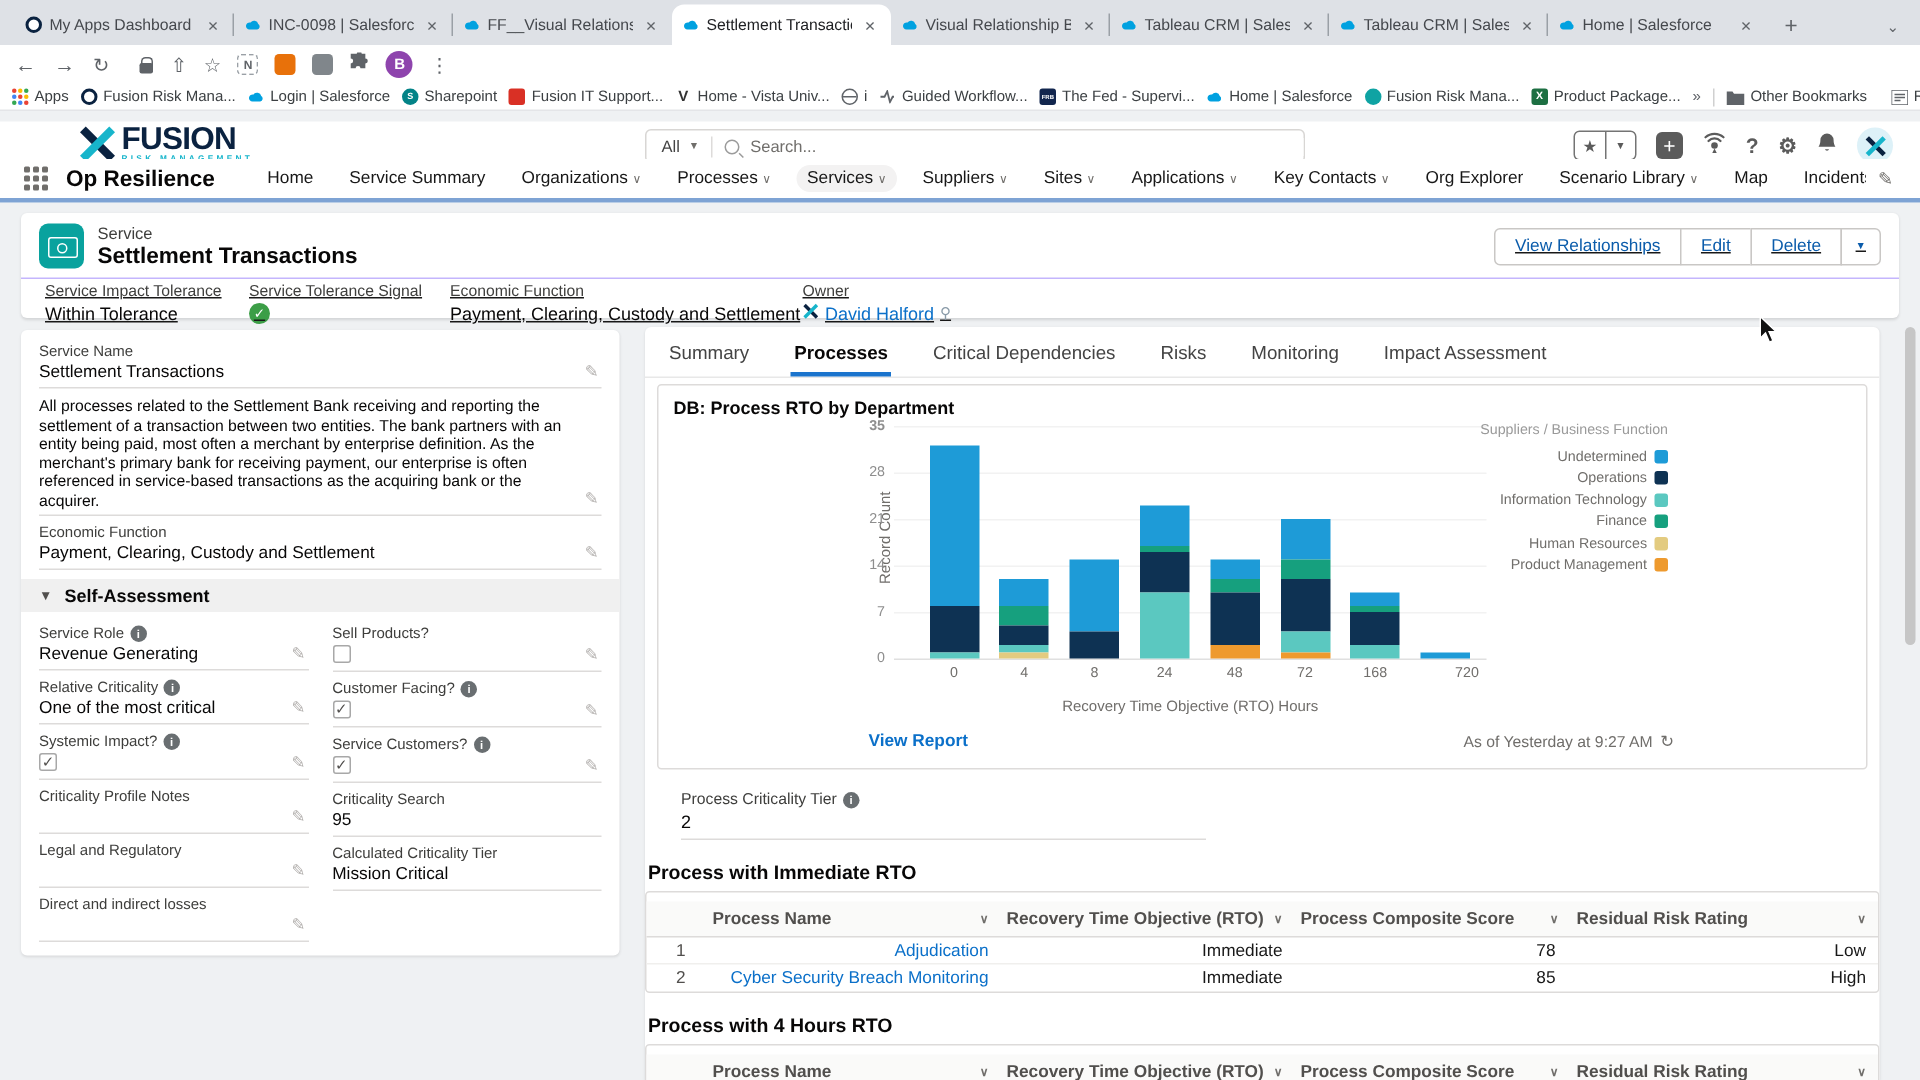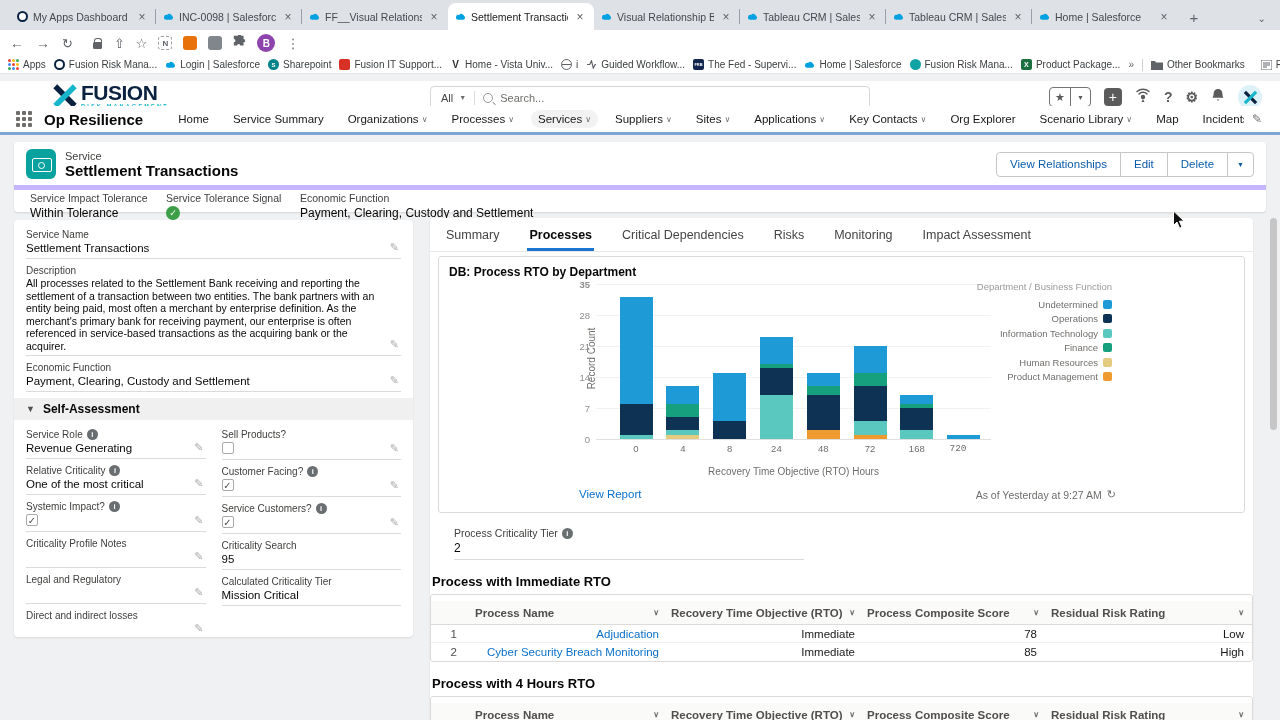--- a/index.html
+++ b/index.html
@@ -81,25 +81,25 @@
   .editpencil { color:#706E6B; font-size:12px; margin:0 18px 0 8px; }
 
   
   .reccard { position:absolute; left:14px; top:142px; width:1252px; height:70px; background:#fff; border-radius:4px; box-shadow:0 1px 2px rgba(0,0,0,.12); }
   .rechead { display:flex; align-items:center; padding:7px 12px 4px 12px; }
   .recicon { width:30px; height:30px; background:#09A29E; border-radius:6px; position:relative; margin-right:9px; flex:none; }
   .recicon::before { content:""; position:absolute; left:6px; top:9px; width:18px; height:12px; border:1.6px solid #fff; border-radius:2px; }
   .recicon::after { content:""; position:absolute; left:12px; top:12.5px; width:5px; height:5px; border:1.5px solid #fff; border-radius:50%; }
   .entity { font-size:11px; color:#3E3E3C; }
   .rectitle { font-size:15px; font-weight:bold; color:#080707; }
-  .actions { margin-left:auto; display:flex; }
+  .actions { margin-left:auto; display:flex;text-decoration:underline; }
   .btn { border:1px solid #C9C7C5; background:#fff; color:#0B5CAB; font-size:11.5px; height:25px; padding:0 13px; display:flex; align-items:center; margin-left:-1px; white-space:nowrap; }
   .btn:first-child { border-radius:4px 0 0 4px; margin-left:0; }
   .btn.caretbtn { border-radius:0 4px 4px 0; font-size:7px; color:#0B5CAB; padding:0 9px; }
-  .recfields { display:flex; padding:2px 12px 0 16px; border-top:5px solid #c4b5fd; margin-top:2px; }
+  .recfields { display:flex; padding:2px 12px 0 16px; border-top:1px solid #c4b5fd; margin-top:2px;text-decoration:underline; }
   .hfield { margin-right:0; }
   .hfield .hlabel { font-size:10.5px; color:#3E3E3C; margin-bottom:2px; }
   .hfield .hval { font-size:12px; color:#080707; display:flex; align-items:center; gap:4px; }
   .greencheck { width:14px; height:14px; border-radius:50%; background:#3C9E47; color:#fff; font-size:9px; display:inline-flex; align-items:center; justify-content:center; }
   .ownerlink { color:#0B70C9; }
   .ownerextra { color:#8A9BA8; font-size:10px; }
 
   
   .leftcard { position:absolute; left:14px; top:220px; width:399px; height:417px; background:#fff; border-radius:4px; box-shadow:0 1px 2px rgba(0,0,0,.1); padding:6px 12px 0 12px; overflow:hidden; }
   .field { position:relative; padding:3px 0 2px 0; border-bottom:1px solid #DDDBDA; margin-bottom:3px; }
@@ -132,21 +132,21 @@
   .barcol { position:absolute; bottom:0; width:33px; display:flex; flex-direction:column-reverse; }
   .barseg { width:100%; }
   .xtick { position:absolute; top:159px; width:44px; text-align:center; font-size:9.5px; color:#706E6B; }
   .xaxistitle { position:absolute; left:0; width:395px; top:182px; text-align:center; font-size:10px; color:#706E6B; }
   .yaxistitle { position:absolute; left:112px; top:96px; transform:rotate(-90deg); transform-origin:center; font-size:10px; color:#706E6B; width:80px; text-align:center; }
   .legend { position:absolute; right:132px; top:24px; text-align:right; }
   .legendtitle { font-size:9.5px; color:#9A9A9A; margin-bottom:5px; }
   .legenditem { font-size:9.5px; color:#706E6B; display:flex; justify-content:flex-end; align-items:center; gap:5px; height:14.5px; }
   .swatch { width:9px; height:9px; border-radius:2px; flex:none; }
   .chartfooter { position:absolute; left:0; right:0; bottom:8px; height:16px; }
-  .viewreport { position:absolute; left:140px; font-size:11.5px; color:#0B70C9; }
+  .viewreport { position:absolute; left:140px; font-size:11.5px; color:#0B70C9;font-weight:bold; }
   .asof { position:absolute; right:128px; font-size:10.5px; color:#706E6B; display:flex; gap:5px; align-items:center; }
   .refresh { font-size:11px; color:#706E6B; }
 
   .statsrow { display:flex; margin:14px 0 0 24px; gap:39px; }
   .stat { width:350px; border-bottom:1px solid #DDDBDA; padding-bottom:4px; position:relative; }
   .stat .flabel { font-size:10.5px; color:#3E3E3C; display:flex; gap:4px; align-items:center; }
   .stat .fval { font-size:12px; color:#080707; margin-top:2px; }
 
   .secheading { font-size:13px; font-weight:bold; color:#080707; margin:14px 0 0 2px; }
   .dtable { margin-top:5px; border:1px solid #DDDBDA; border-radius:3px; background:#fff; padding-top:6px; }
@@ -489,36 +489,44 @@
         <div class="hval">
           <span class="greencheck">✓</span>
         </div>
       </div>
       <div class="hfield" style="width: 235px;">
         <div class="hlabel">Economic Function</div>
         <div class="hval">
           <span>Payment, Clearing, Custody and Settlement</span>
         </div>
       </div>
+      <div class="hfield" style="width: 220px;">
+        <div class="hlabel">Owner</div>
+        <div class="hval">
+          <span><svg width="11" height="11" viewBox="0 0 24 24">
+              <line x1="3" y1="3" x2="21" y2="21" stroke="#0A2240" stroke-width="5"></line>
+              <line x1="21" y1="3" x2="3" y2="21" stroke="#17B5CB" stroke-width="5"></line>
+            </svg></span>
+          <span class="ownerlink">David Halford</span>
+          <span class="ownerextra">⚲</span>
+        </div>
+      </div>
     </div>
 </div>
 
 <div class="leftcard">
   <div id="details-top">
       <div class="field">
         <div class="flabel">
           <span>Service Name</span>
         </div>
         <div class="fval"><span>Settlement Transactions</span></div>
         <span class="pencil">✎</span>
       </div>
       <div class="field">
-        <div class="flabel">
-          <span>Description</span>
-        </div>
         <div class="fval multiline"><span>All processes related to the Settlement Bank receiving and reporting the settlement of a transaction between two entities. The bank partners with an entity being paid, most often a merchant by enterprise definition. As the merchant's primary bank for receiving payment, our enterprise is often referenced in service-based transactions as the acquiring bank or the acquirer.</span></div>
         <span class="pencil">✎</span>
       </div>
       <div class="field">
         <div class="flabel">
           <span>Economic Function</span>
         </div>
         <div class="fval"><span>Payment, Clearing, Custody and Settlement</span></div>
         <span class="pencil">✎</span>
       </div>
@@ -694,25 +702,25 @@
         <div class="barcol" style="left: 304.3px;">
           <div class="barseg" style="height: 8.85714px; background: rgb(91, 200, 192);"></div>
           <div class="barseg" style="height: 22.1429px; background: rgb(14, 50, 83);"></div>
           <div class="barseg" style="height: 4.42857px; background: rgb(22, 160, 126);"></div>
           <div class="barseg" style="height: 8.85714px; background: rgb(30, 155, 215);"></div>
         </div>
         <div class="xtick" style="left: 298.8px;">168</div>
         <div class="barcol" style="left: 351.1px;">
           <div class="barseg" style="height: 4.42857px; background: rgb(30, 155, 215);"></div>
         </div>
-        <div class="xtick" style="left: 340px; font-family: Liberation Mono, monospace;">720</div>
+        <div class="xtick" style="left: 360px;">720</div>
         <div class="xaxistitle">Recovery Time Objective (RTO) Hours</div>
       </div>
     <div class="legend" id="legend">
-      <div class="legendtitle">Department / Business Function</div>
+      <div class="legendtitle">Suppliers / Business Function</div>
     <div class="legenditem">
           <span>Undetermined</span>
           <span class="swatch" style="background: rgb(30, 155, 215);"></span>
         </div>
         <div class="legenditem">
           <span>Operations</span>
           <span class="swatch" style="background: rgb(14, 50, 83);"></span>
         </div>
         <div class="legenditem">
           <span>Information Technology</span>

